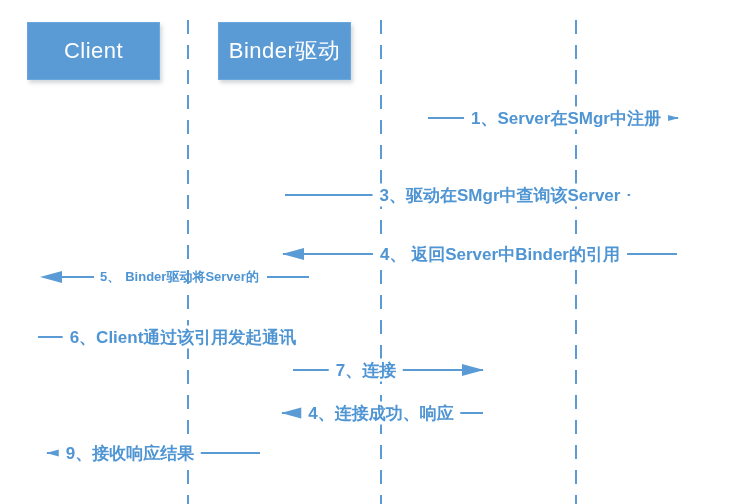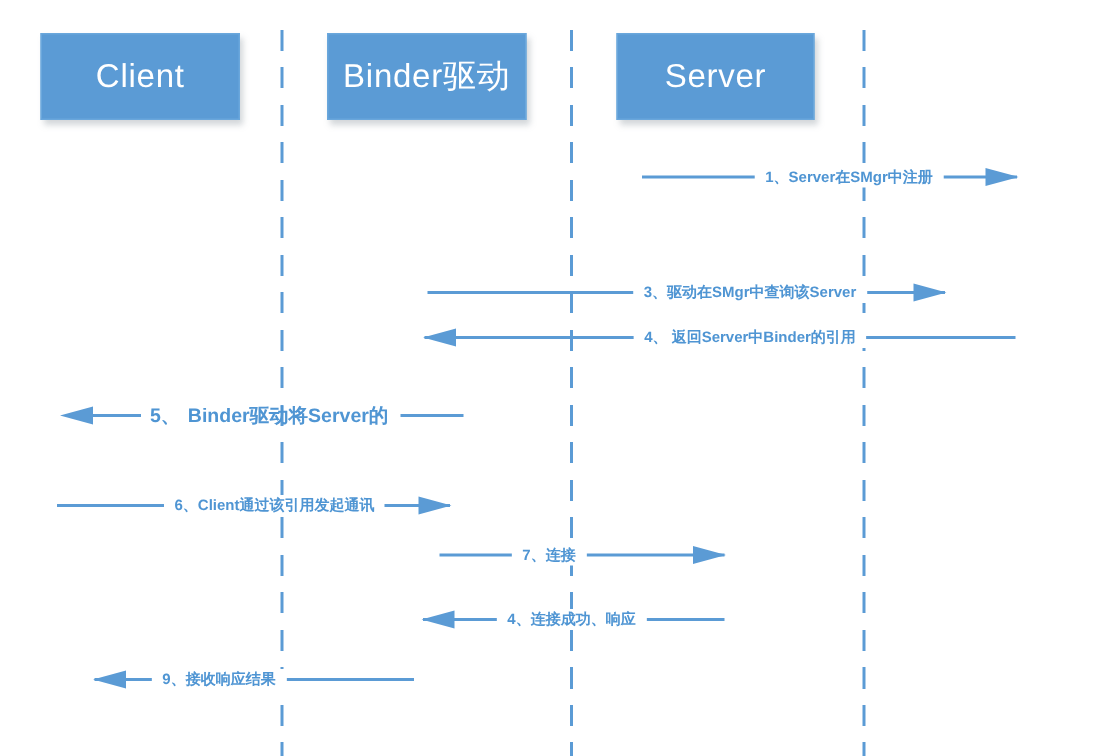--- a/index.html
+++ b/index.html
@@ -29,21 +29,21 @@
   }
   
   .msg{position:absolute;height:20px;}
   .msg .line{
     position:absolute;left:0;right:0;top:9px;height:0;
     border-top:2px solid var(--blue);
   }
   .msg .label{
     position:absolute;top:10px;transform:translate(-50%,-50%);
     background:var(--bg);padding:0 7px;white-space:nowrap;
-    color:var(--label);font-size:10px;font-weight:700;
+    color:var(--label);font-size:17px;font-weight:700;
   }
   .head{position:absolute;top:4px;width:0;height:0;}
   .head-r{right:-1px;border-top:6px solid transparent;border-bottom:6px solid transparent;border-left:22px solid var(--blue);}
   .head-l{left:-1px;border-top:6px solid transparent;border-bottom:6px solid transparent;border-right:22px solid var(--blue);}
   
   .msg5{
     position:absolute;display:flex;align-items:center;height:56px;
     color:var(--label);font-size:13px;font-weight:700;
   }
   .msg5 .ihead{flex:none;width:0;height:0;border-top:6px solid transparent;border-bottom:6px solid transparent;border-right:22px solid var(--blue);}
@@ -51,40 +51,39 @@
   .msg5 .num{flex:none;padding:0 5px 0 6px;white-space:nowrap;}
   .msg5 .twoline{flex:none;text-align:left;line-height:28px;padding-right:8px;white-space:nowrap;}
 </style>
 </head>
 <body>
 
 <div class="stage">
 
   <div class="box" style="left:27px;width:133px">Client</div>
   <div class="box" style="left:218px;width:133px">Binder驱动</div>
-  <div class="box" style="left:411px;width:132px">Server</div>
 
   <div class="dash" style="left:187px"></div>
   <div class="dash" style="left:380px"></div>
   <div class="dash" style="left:575px"></div>
 
   <div class="msg" style="left:428px;top:108px;width:250px">
     <div class="line"></div>
     <div class="head head-r"></div>
     <div class="label" style="left:138px">1、Server在SMgr中注册</div>
   </div>
 
 
   <div class="msg" style="left:285px;top:185px;width:345px">
     <div class="line"></div>
     <div class="head head-r"></div>
     <div class="label" style="left:215px">3、驱动在SMgr中查询该Server</div>
   </div>
 
-  <div class="msg" style="left:283px;top:215px;width:394px">
+  <div class="msg" style="left:283px;top:244px;width:394px">
     <div class="line"></div>
     <div class="head head-l"></div>
     <div class="label" style="left:217px">4、 返回Server中Binder的引用</div>
   </div>
 
   <div class="msg5" style="left:40px;top:249px">
     <div class="ihead"></div>
     <div class="seg" style="width:32px"></div>
     <div class="num">5、</div>
     <div class="twoline">
@@ -104,19 +103,19 @@
     <div class="head head-r"></div>
     <div class="label" style="left:73px">7、连接</div>
   </div>
 
   <div class="msg" style="left:282px;top:403px;width:201px">
     <div class="line"></div>
     <div class="head head-l"></div>
     <div class="label" style="left:99px">4、连接成功、响应</div>
   </div>
 
-  <div class="msg" style="left:63px;top:443px;width:213px">
+  <div class="msg" style="left:47px;top:443px;width:213px">
     <div class="line"></div>
     <div class="head head-l"></div>
     <div class="label" style="left:83px">9、接收响应结果</div>
   </div>
 
 </div>
 
 </body></html>

